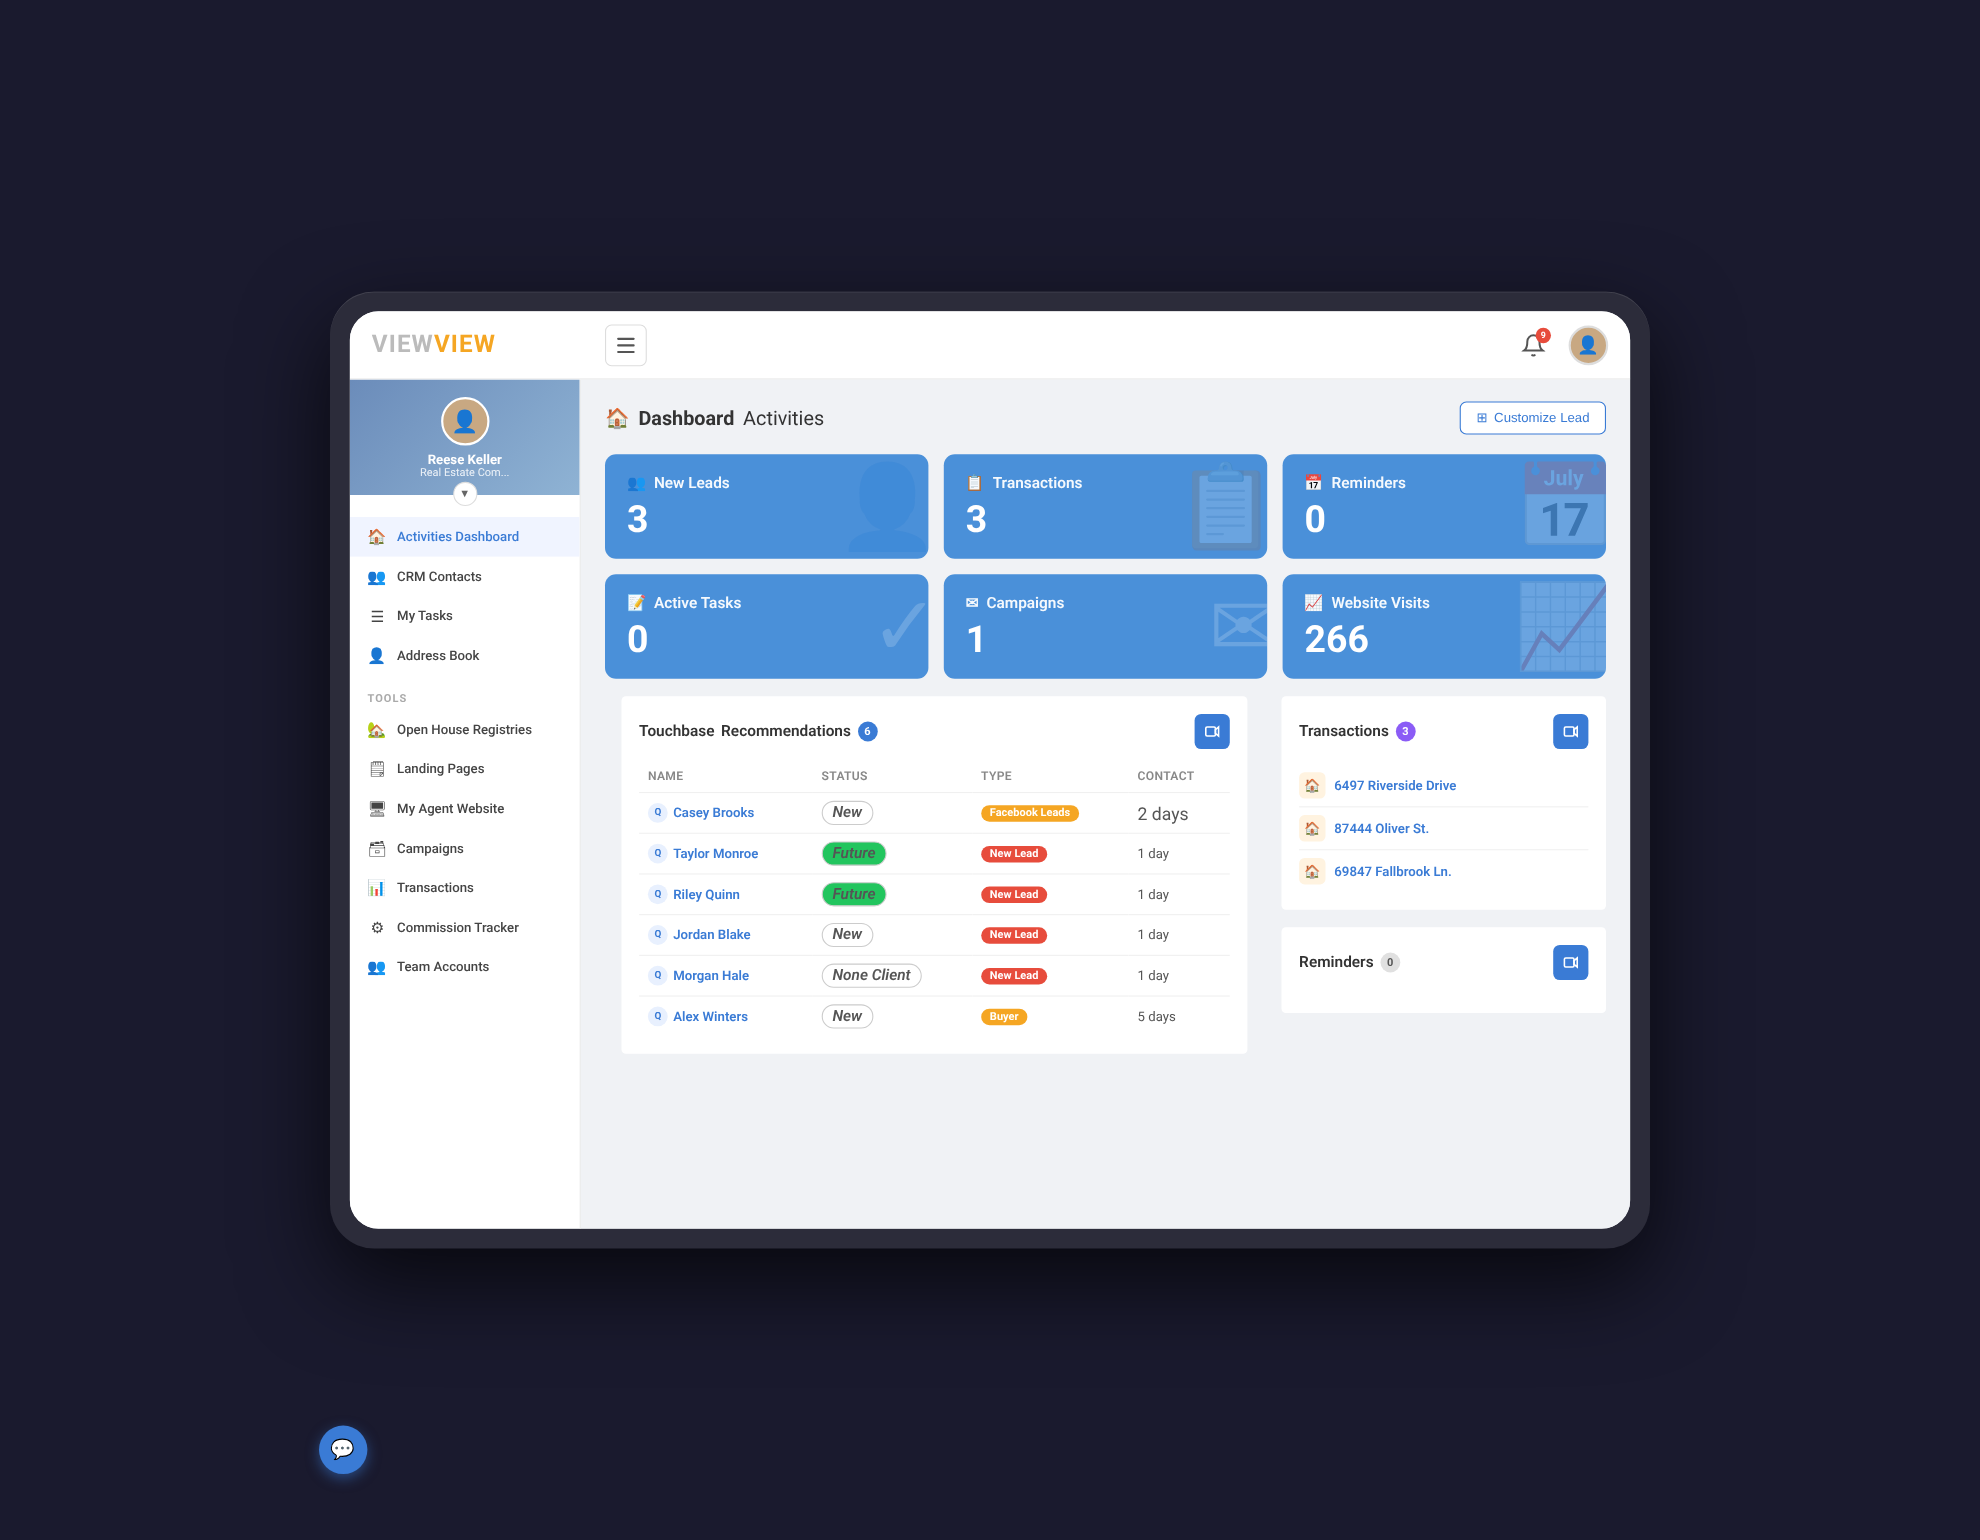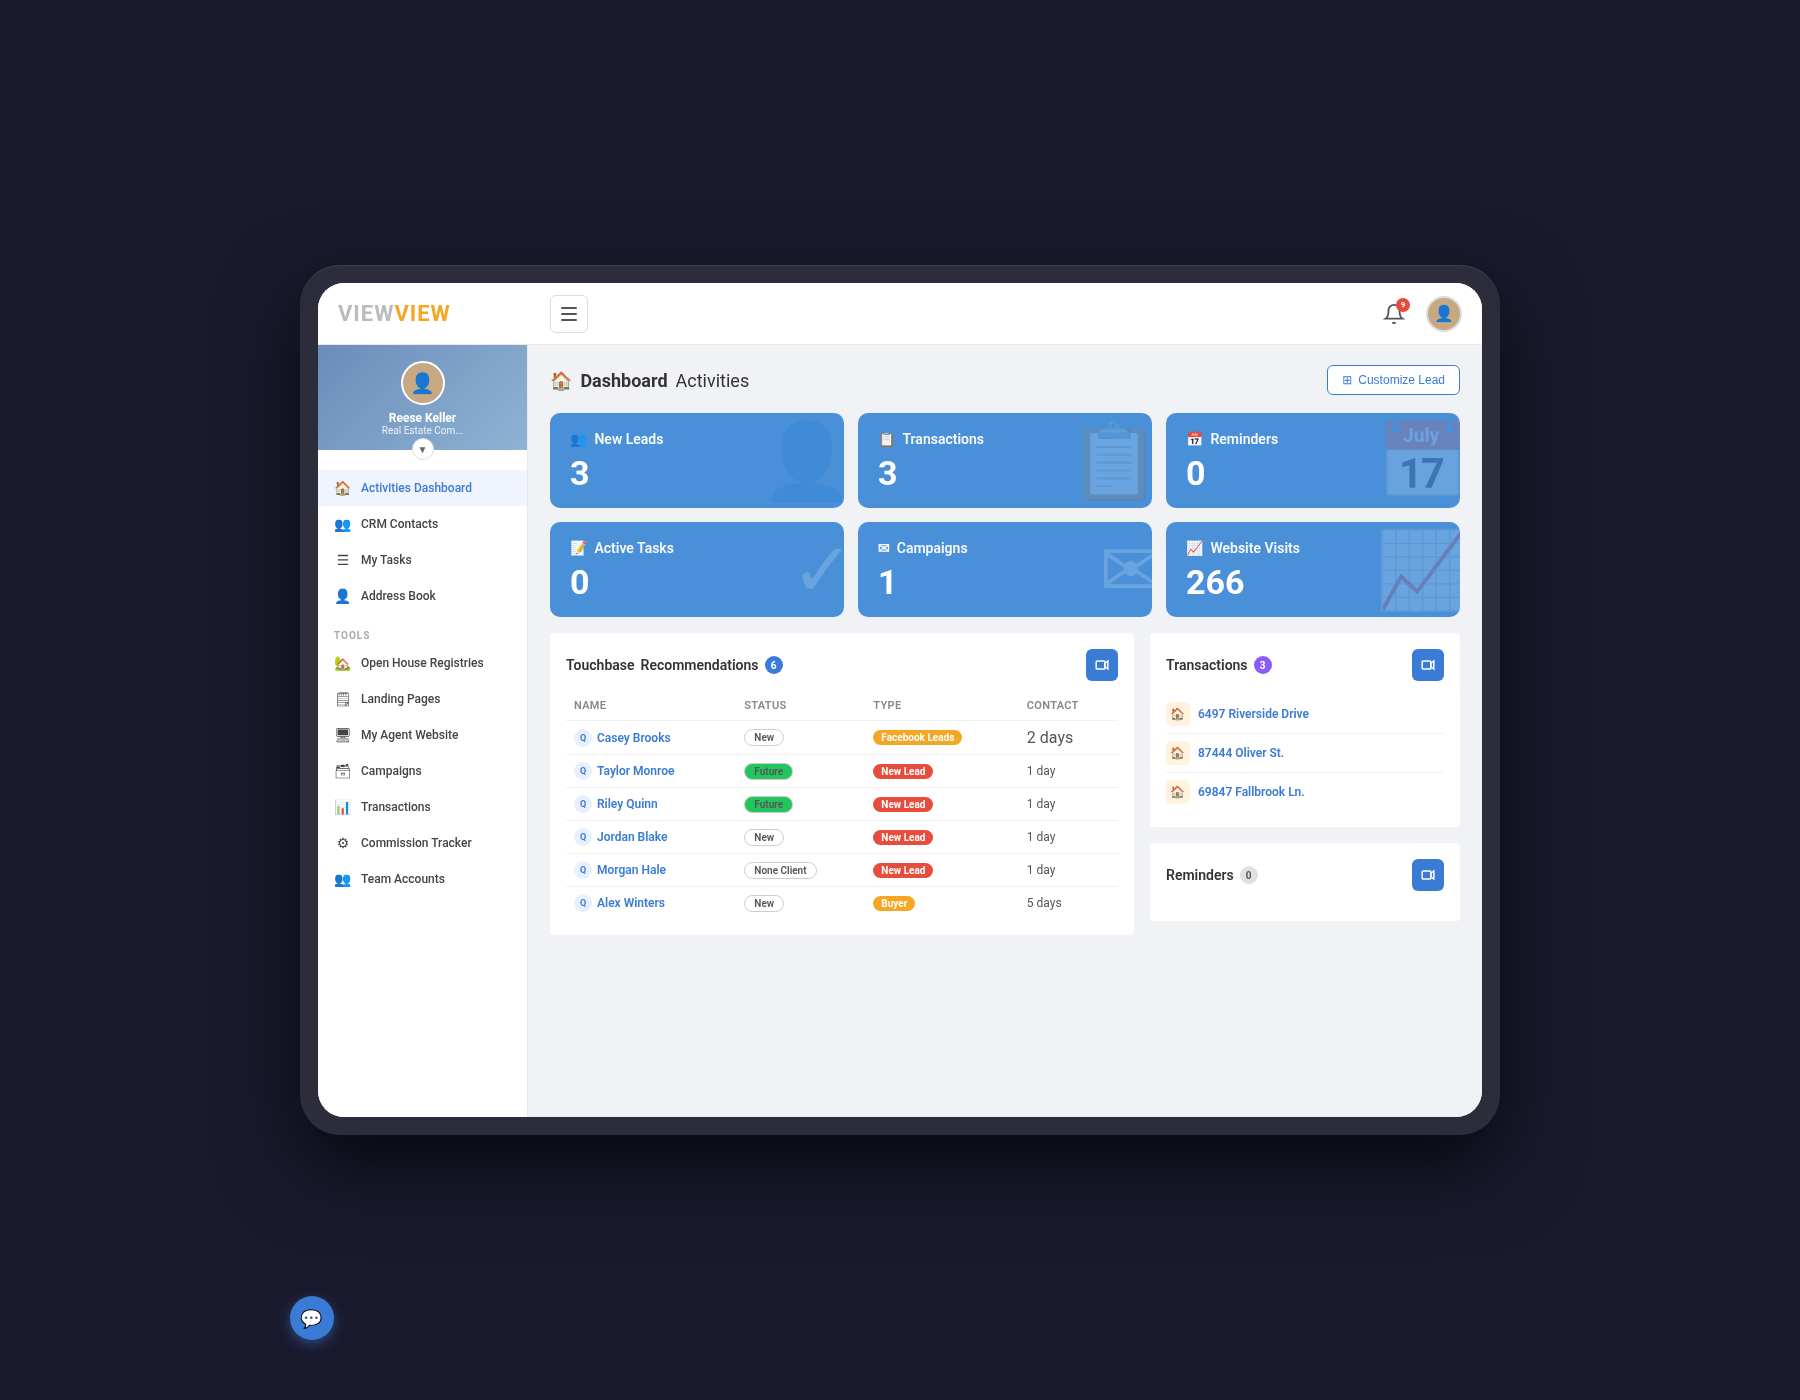--- a/index.html
+++ b/index.html
@@ -272,20 +272,21 @@
     
     .bottom-grid {
       display: grid;
       grid-template-columns: 1fr 310px;
       gap: 16px;
     }
     .panel {
       background: #fff;
       border-radius: 4px;
       padding: 16px;
+      margin-left: 15px;
     }
     .panel-header {
       display: flex;
       align-items: center;
       justify-content: space-between;
       margin-bottom: 14px;
     }
     .panel-title {
       font-size: 14px;
       font-weight: 600;
@@ -347,23 +348,24 @@
       display: flex; align-items: center; justify-content: center;
       font-size: 9px;
       color: #3a7bd5;
       font-weight: 700;
       flex-shrink: 0;
     }
     .status-pill {
       display: inline-flex;
       padding: 2px 9px;
       border-radius: 12px;
-      font-size: 10px;
+      font-size: 14px;
       font-weight: 600;
       border: 1px solid;
+      font-style: italic;
     }
     .status-new { border-color: #ccc; color: #555; background: #fff; }
     .status-future { border-color: #ccc; color: #555; background: #22c55e; }
     .status-none-client { border-color: #ccc; color: #555; background: #fff; }
     .type-pill {
       display: inline-flex;
       padding: 2px 8px;
       border-radius: 12px;
       font-size: 10px;
       font-weight: 700;

